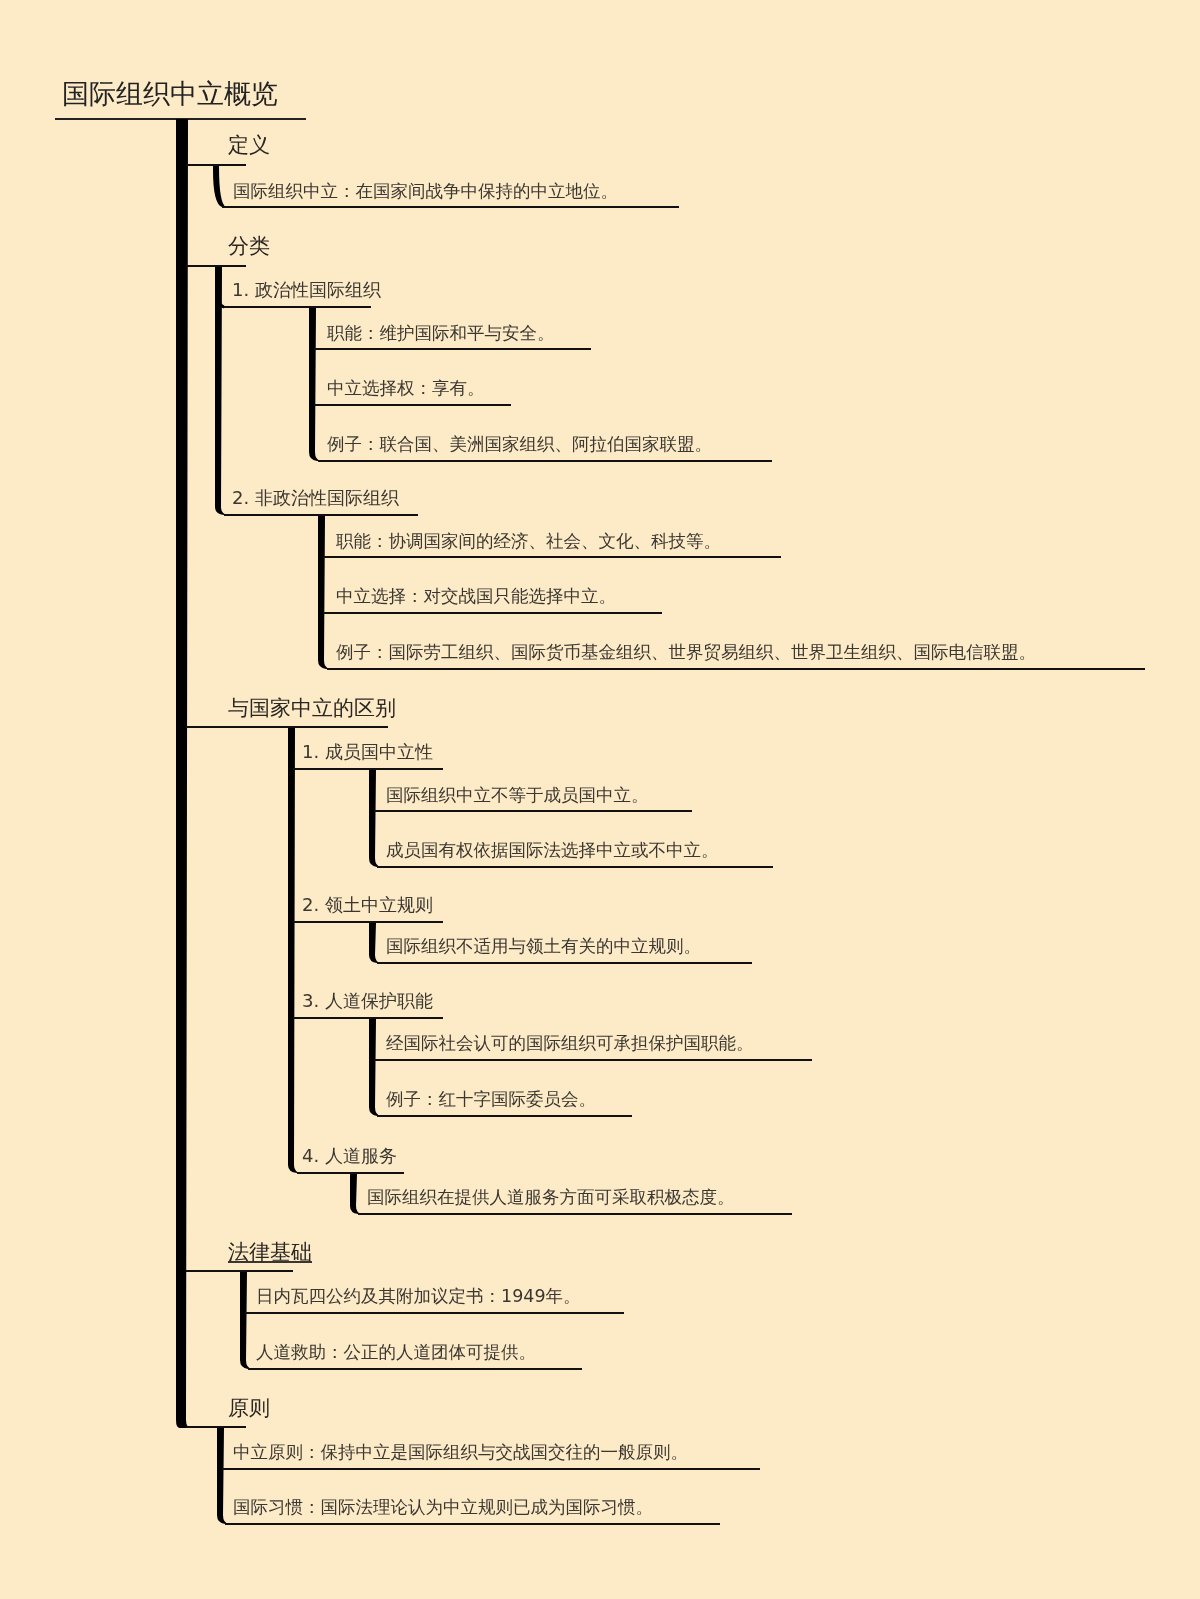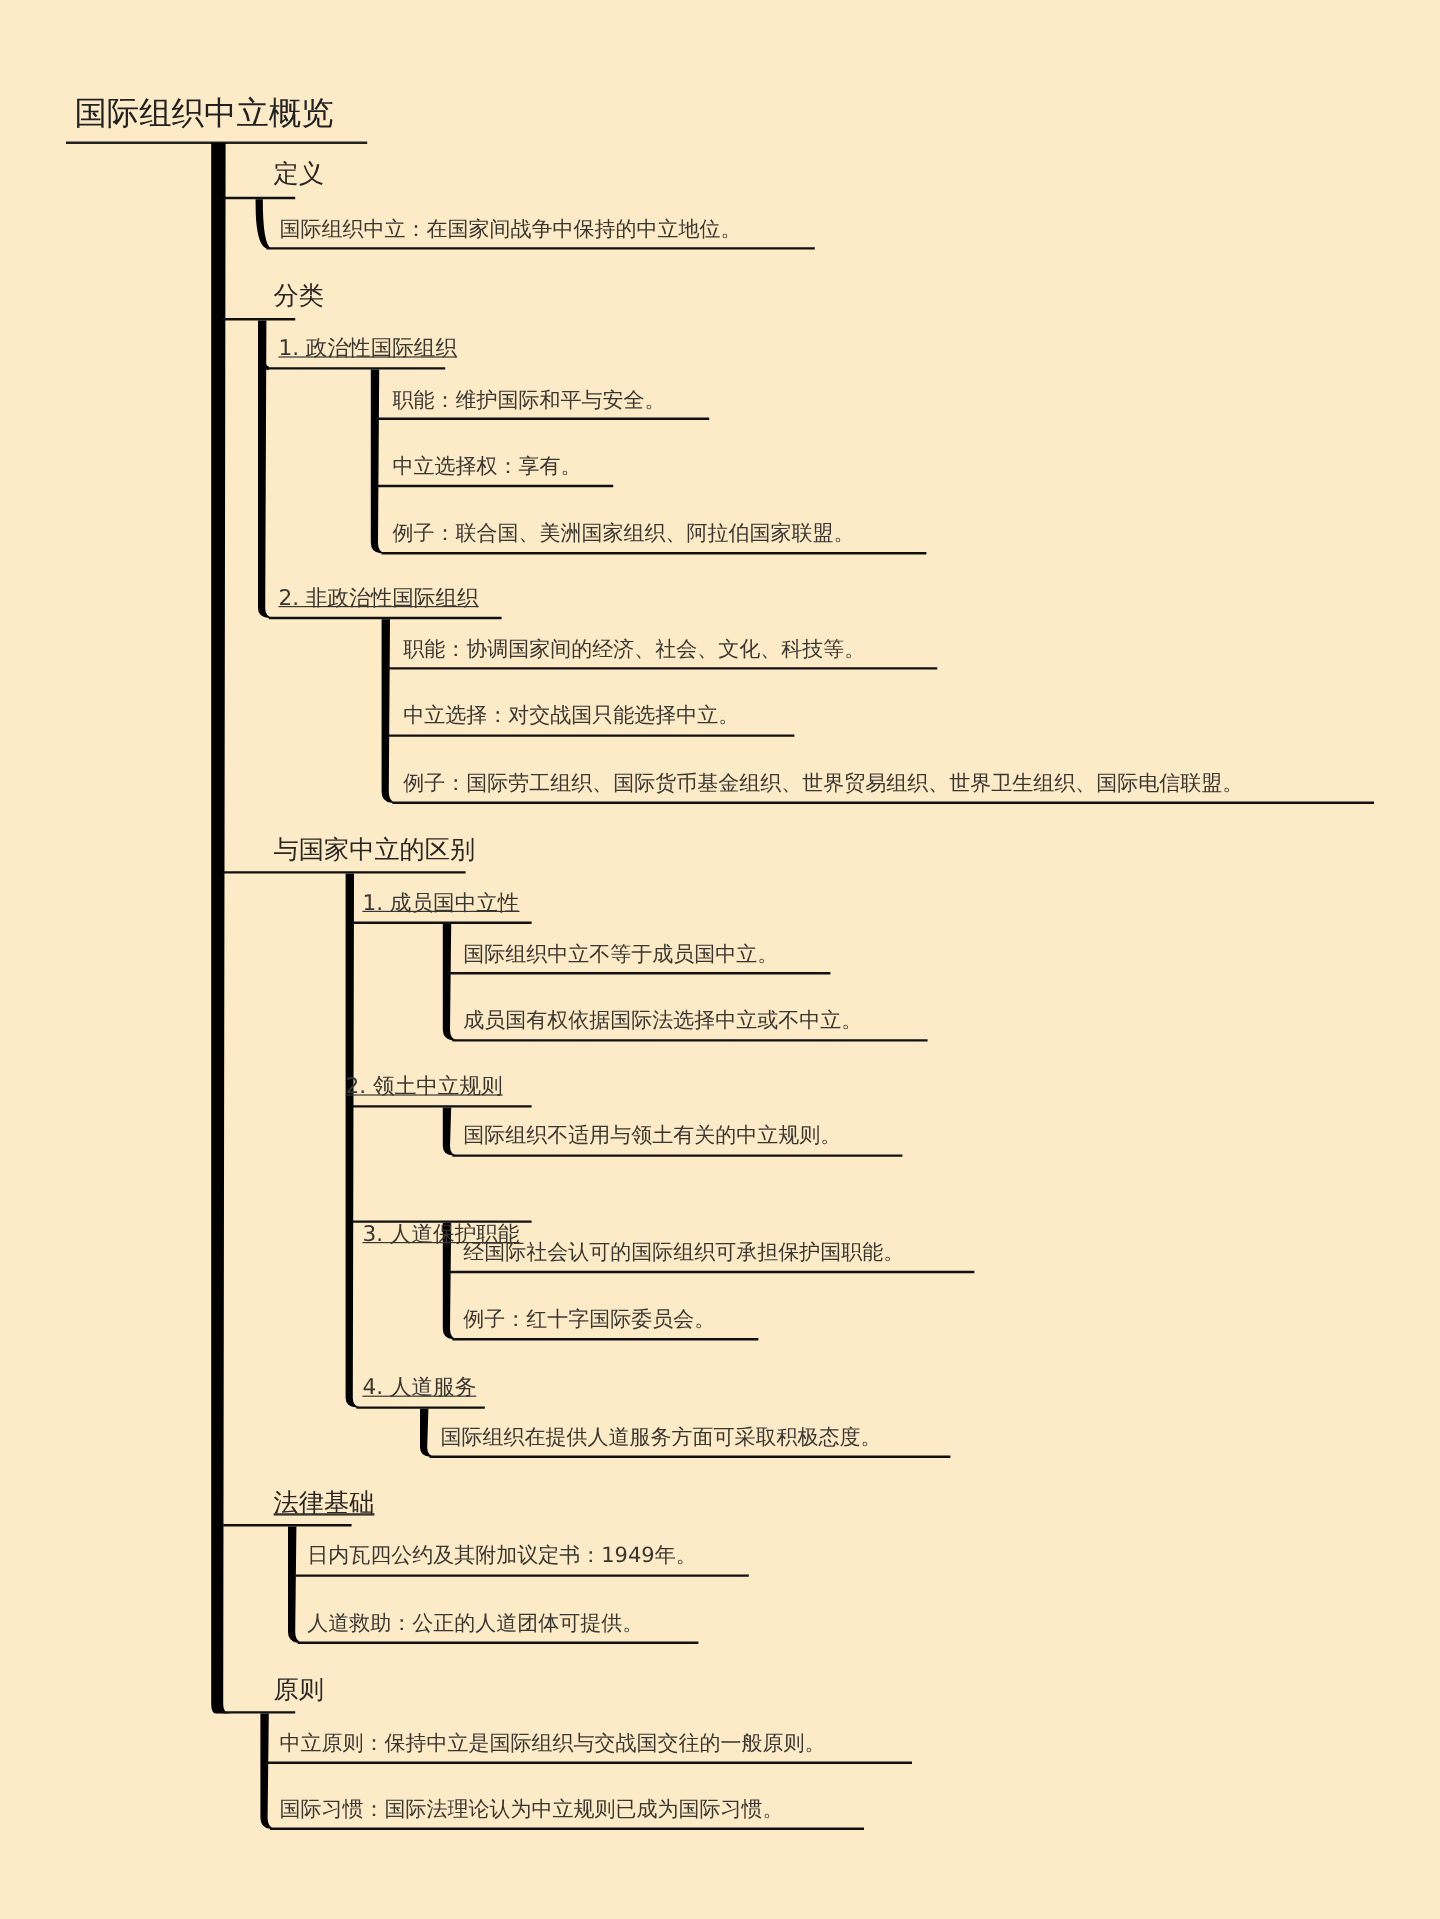--- a/index.html
+++ b/index.html
@@ -6,21 +6,21 @@
   body {
     width:1200px; height:1599px; position:relative; overflow:hidden;
     background:#fdebc8;
     font-family: "DejaVu Sans", "Liberation Sans", sans-serif;
     color:#3a3630;
   }
   .node { position:absolute; white-space:nowrap; }
   .node .txt { display:block; }
   .root .txt { font-size:27px; color:#222; }
   .l1 .txt { font-size:21px; color:#2a2622;margin-left:32px; }
-  .l2 .txt { font-size:18px; color:#3a3630;text-decoration:underline; }
+  .l2 .txt { font-size:18px; color:#3a3630; }
   .l3 .txt { font-size:17.5px; color:#3a3630; }
   svg.links { position:absolute; left:0; top:0; }
 </style>
 </head>
 <body>
 
 <svg class="links" width="1200" height="1599">
 
   <line x1="55" y1="119" x2="306" y2="119" stroke="#222" stroke-width="2"></line>
 
@@ -123,27 +123,27 @@
 </div>
 <div class="node l2" style="left:302px; top:740px;">
   <span class="txt">1. 成员国中立性</span>
 </div>
 <div class="node l3" style="left:386px; top:783px;">
   <span class="txt">国际组织中立不等于成员国中立。</span>
 </div>
 <div class="node l3" style="left:386px; top:838px;">
   <span class="txt">成员国有权依据国际法选择中立或不中立。</span>
 </div>
-<div class="node l2" style="left:288px; top:893px;">
+<div class="node l2" style="left:302px; top:893px;">
   <span class="txt">2. 领土中立规则</span>
 </div>
 <div class="node l3" style="left:386px; top:934px;">
   <span class="txt">国际组织不适用与领土有关的中立规则。</span>
 </div>
-<div class="node l2" style="left:302px; top:989px;margin-top:27px;">
+<div class="node l2" style="left:302px; top:989px;">
   <span class="txt">3. 人道保护职能</span>
 </div>
 <div class="node l3" style="left:386px; top:1031px;">
   <span class="txt">经国际社会认可的国际组织可承担保护国职能。</span>
 </div>
 <div class="node l3" style="left:386px; top:1087px;">
   <span class="txt">例子：红十字国际委员会。</span>
 </div>
 <div class="node l2" style="left:302px; top:1144px;">
   <span class="txt">4. 人道服务</span>

